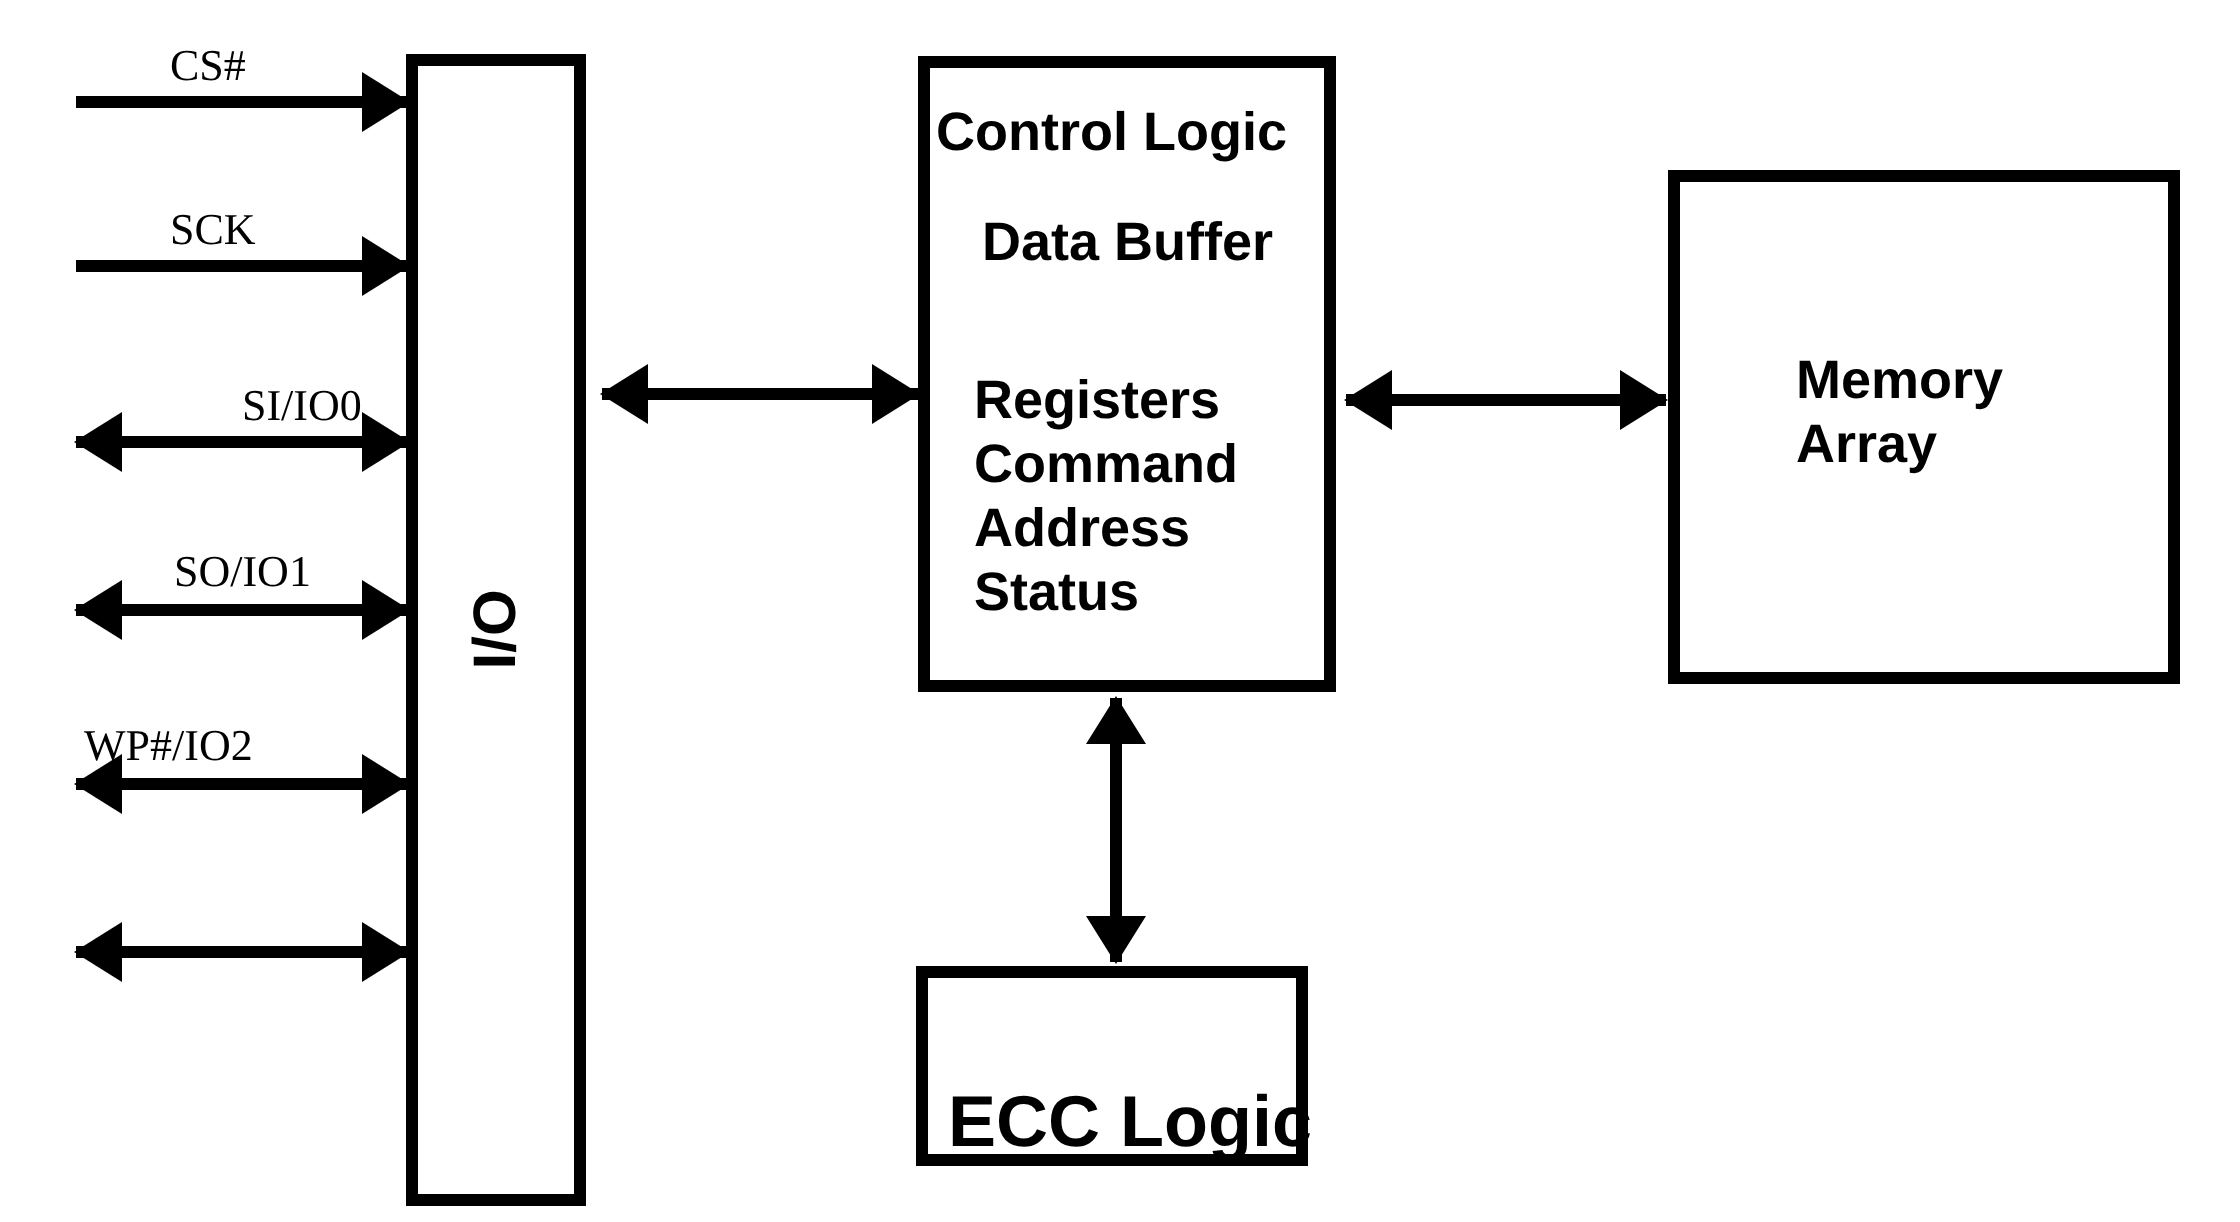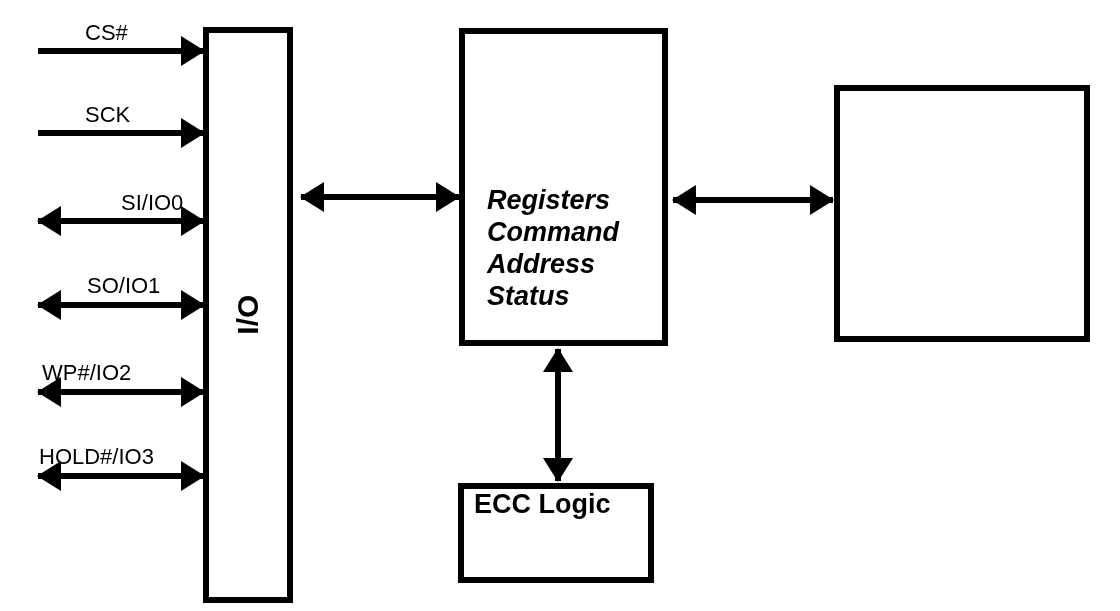--- a/index.html
+++ b/index.html
@@ -45,42 +45,43 @@
 
   
   #control-box { left: 459px; top: 28px; width: 209px; height: 318px; }
   #control-title {
     left: 468px; top: 51px; font-size: 27px;
   }
   #control-buffer {
     left: 491px; top: 106px; font-size: 27px;
   }
   #control-regs {
-    left: 487px; top: 185px; font-size: 27px; font-style: italic;
+    left: 487px; top: 185px; font-size: 27px;
   }
 
   
   #memory-box { left: 834px; top: 85px; width: 256px; height: 257px; }
   #memory-label {
     left: 898px; top: 175px; font-size: 27px; text-align: left;
   }
 
   
   #ecc-box { left: 458px; top: 483px; width: 196px; height: 100px; }
   #ecc-label {
-    left: 474px; top: 489px; font-size: 27px;
+    left: 474px; top: 540px; font-size: 36px;
   }
 
   
   .signal-label {
     position: absolute;
     font-size: 22px;
     color: #000000;
     font-weight: normal;
     white-space: pre;
+    font-family: Liberation Serif, serif;
   }
 
   
   .harrow {
     position: absolute;
     height: 0;
   }
   .harrow .shaft {
     position: absolute;
     left: 0; right: 0;
@@ -141,21 +142,20 @@
 </head>
 <body>
 
 <div id="canvas">
 
   <div class="signal-label" style="left:85px; top:20px;">CS#</div>
   <div class="signal-label" style="left:85px; top:102px;text-align:right;">SCK</div>
   <div class="signal-label" style="left:73px; top:190px;margin-left:48px;">SI/IO0</div>
   <div class="signal-label" style="left:87px; top:273px;">SO/IO1</div>
   <div class="signal-label" style="left:42px; top:360px;">WP#/IO2</div>
-  <div class="signal-label" style="left:39px; top:444px;">HOLD#/IO3</div>
 
   <div class="harrow" style="left:38px; top:51px; width:166px;">
     <div class="shaft"></div>
     <div class="head-right"></div>
   </div>
 
   <div class="harrow" style="left:38px; top:133px; width:166px;">
     <div class="shaft"></div>
     <div class="head-right"></div>
   </div>
@@ -189,32 +189,36 @@
     <span>I/O</span>
   </div>
 
   <div class="harrow" style="left:301px; top:197px; width:158px;">
     <div class="shaft"></div>
     <div class="head-right"></div>
     <div class="head-left"></div>
   </div>
 
   <div class="box" id="control-box"></div>
+  <div class="box-label" id="control-title">Control Logic</div>
+  <div class="box-label" id="control-buffer">Data Buffer</div>
   <div class="box-label" id="control-regs">Registers
 Command
 Address
 Status</div>
 
   <div class="harrow" style="left:673px; top:200px; width:160px;">
     <div class="shaft"></div>
     <div class="head-right"></div>
     <div class="head-left"></div>
   </div>
 
   <div class="box" id="memory-box"></div>
+  <div class="box-label" id="memory-label">Memory
+Array</div>
 
   <div class="varrow" style="left:558px; top:349px; height:132px;">
     <div class="shaft"></div>
     <div class="head-up"></div>
     <div class="head-down"></div>
   </div>
 
   <div class="box" id="ecc-box"></div>
   <div class="box-label" id="ecc-label">ECC Logic</div>
 

